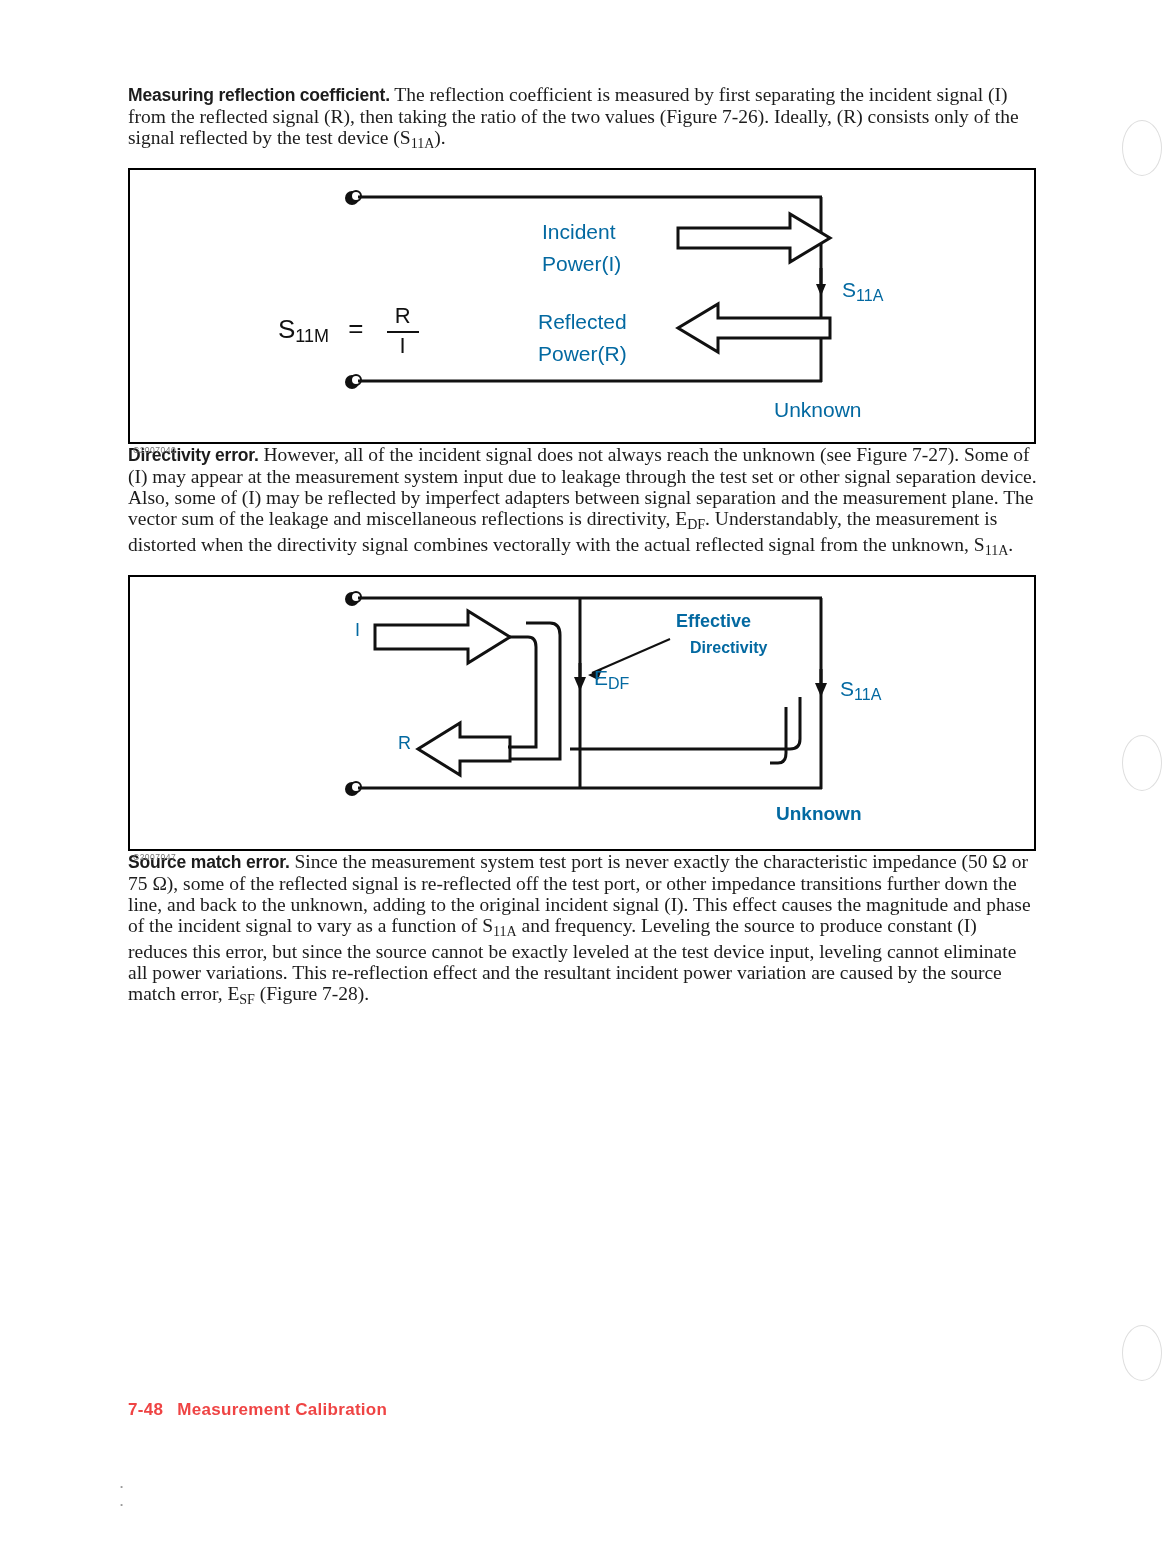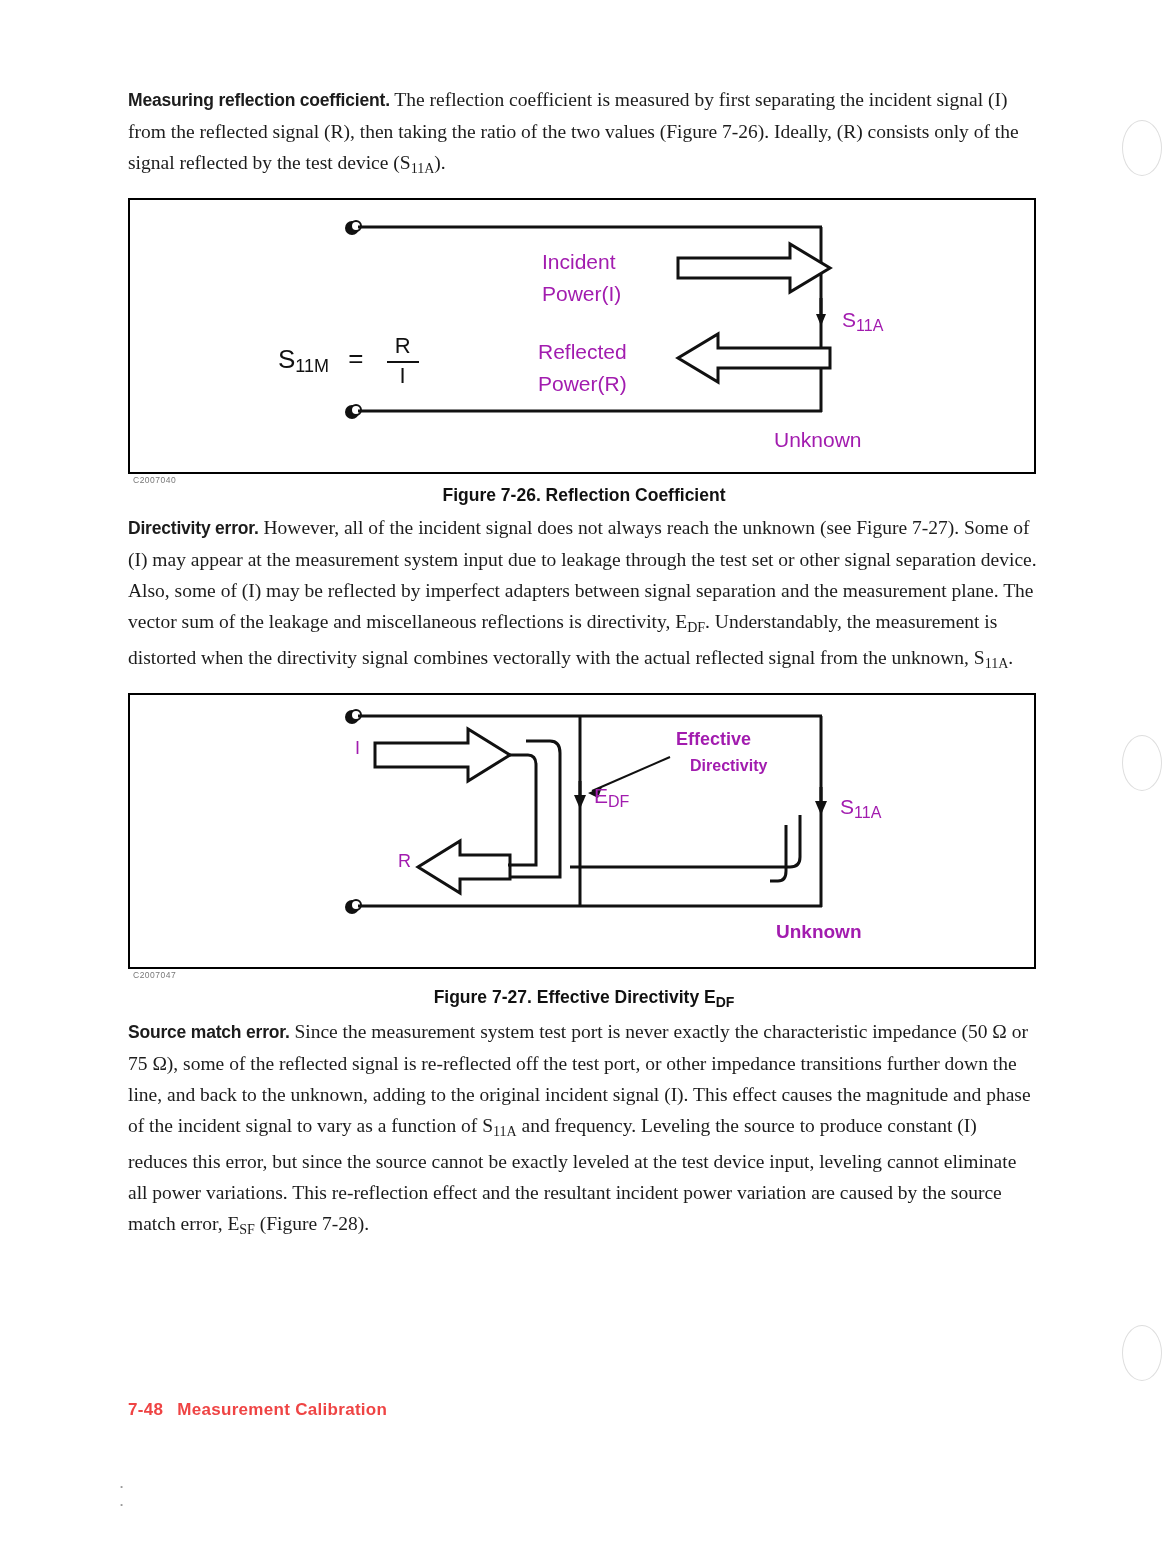--- a/index.html
+++ b/index.html
@@ -23,21 +23,21 @@
   }
   .content {
     position: absolute;
     left: 128px;
     top: 84px;
     width: 912px;
   }
   p.body-text {
     font-family: "Liberation Serif", serif;
     font-size: 19.5px;
-    line-height: 31px;
+    line-height: 21px;
     margin: 0 0 0 0;
     text-align: left;
     color: #1c1c1c;
   }
   .lead {
     font-family: "Liberation Sans", sans-serif;
     font-weight: bold;
     font-size: 17.5px;
     letter-spacing: -0.2px;
   }
@@ -65,21 +65,21 @@
     bottom: -13px;
     font-family: "Liberation Sans", sans-serif;
     font-size: 8.5px;
     color: #777;
     letter-spacing: 0.5px;
   }
   .diagram-label {
     position: absolute;
     font-family: "Liberation Sans", sans-serif;
     font-size: 21px;
-    color: #a21caf;
+    color: #0369a1;
     white-space: nowrap;
   }
   .diagram-label.small {
     font-size: 18px;
   }
   .footer {
     position: absolute;
     left: 128px;
     top: 1400px;
     font-family: "Liberation Sans", sans-serif;
@@ -170,21 +170,20 @@
       <div class="diagram-label" style="left:412px; top:50px;">Incident</div>
       <div class="diagram-label" style="left:412px; top:82px;">Power(I)</div>
       <div class="diagram-label" style="left:408px; top:140px;">Reflected</div>
       <div class="diagram-label" style="left:408px; top:172px;">Power(R)</div>
       <div class="diagram-label" style="left:712px; top:108px;"><span>S</span><span style="font-size:16px; vertical-align:-4px;">11A</span></div>
       <div class="diagram-label" style="left:644px; top:228px;">Unknown</div>
 
       <div class="fig-id">C2007040</div>
     </div>
 
-    <div class="fig-caption">Figure 7-26. Reflection Coefficient</div>
 
     <p class="body-text">
       <span class="lead">Directivity error.</span><span> However, all of the incident signal does not always reach the unknown (see Figure 7-27). Some of (I) may appear at the measurement system input due to leakage through the test set or other signal separation device. Also, some of (I) may be reflected by imperfect adapters between signal separation and the measurement plane. The vector sum of the leakage and miscellaneous reflections is directivity, E<sub>DF</sub>. Understandably, the measurement is distorted when the directivity signal combines vectorally with the actual reflected signal from the unknown, S<sub>11A</sub>.</span>
     </p>
 
     <div class="fig-box" style="margin-top:14px; width:908px; height:276px;">
       <svg width="904" height="272" viewBox="0 0 904 272" style="position:absolute; left:0; top:0;">
 
         <circle cx="222" cy="22" r="7" fill="#111"></circle>
         <circle cx="226" cy="20" r="5" fill="#fff" stroke="#111" stroke-width="2"></circle>
@@ -223,21 +222,20 @@
       <div class="diagram-label small" style="left:268px; top:156px;">R</div>
       <div class="diagram-label" style="left:546px; top:34px; font-family:'Liberation Sans',sans-serif; font-weight:bold; font-size:18px;">Effective</div>
       <div class="diagram-label" style="left:560px; top:62px; font-family:'Liberation Sans',sans-serif; font-weight:bold; font-size:16px;">Directivity</div>
       <div class="diagram-label" style="left:464px; top:89px;"><span>E</span><span style="font-size:16px; vertical-align:-4px;">DF</span></div>
       <div class="diagram-label" style="left:710px; top:100px;"><span>S</span><span style="font-size:16px; vertical-align:-4px;">11A</span></div>
       <div class="diagram-label" style="left:646px; top:226px; font-family:'Liberation Sans',sans-serif; font-weight:bold; font-size:19px;">Unknown</div>
 
       <div class="fig-id">C2007047</div>
     </div>
 
-    <div class="fig-caption" style="margin-top:18px;"><span>Figure 7-27. Effective Directivity E</span><span style="font-size:14px; vertical-align:-4px;">DF</span></div>
 
     <p class="body-text">
       <span class="lead">Source match error.</span><span> Since the measurement system test port is never exactly the characteristic impedance (50 Ω or 75 Ω), some of the reflected signal is re-reflected off the test port, or other impedance transitions further down the line, and back to the unknown, adding to the original incident signal (I). This effect causes the magnitude and phase of the incident signal to vary as a function of S<sub>11A</sub> and frequency. Leveling the source to produce constant (I) reduces this error, but since the source cannot be exactly leveled at the test device input, leveling cannot eliminate all power variations. This re-reflection effect and the resultant incident power variation are caused by the source match error, E<sub>SF</sub> (Figure 7-28).</span>
     </p>
 
   </div>
 
   <div class="footer">
     <span class="pagenum">7-48</span><span>Measurement Calibration</span>
   </div>

